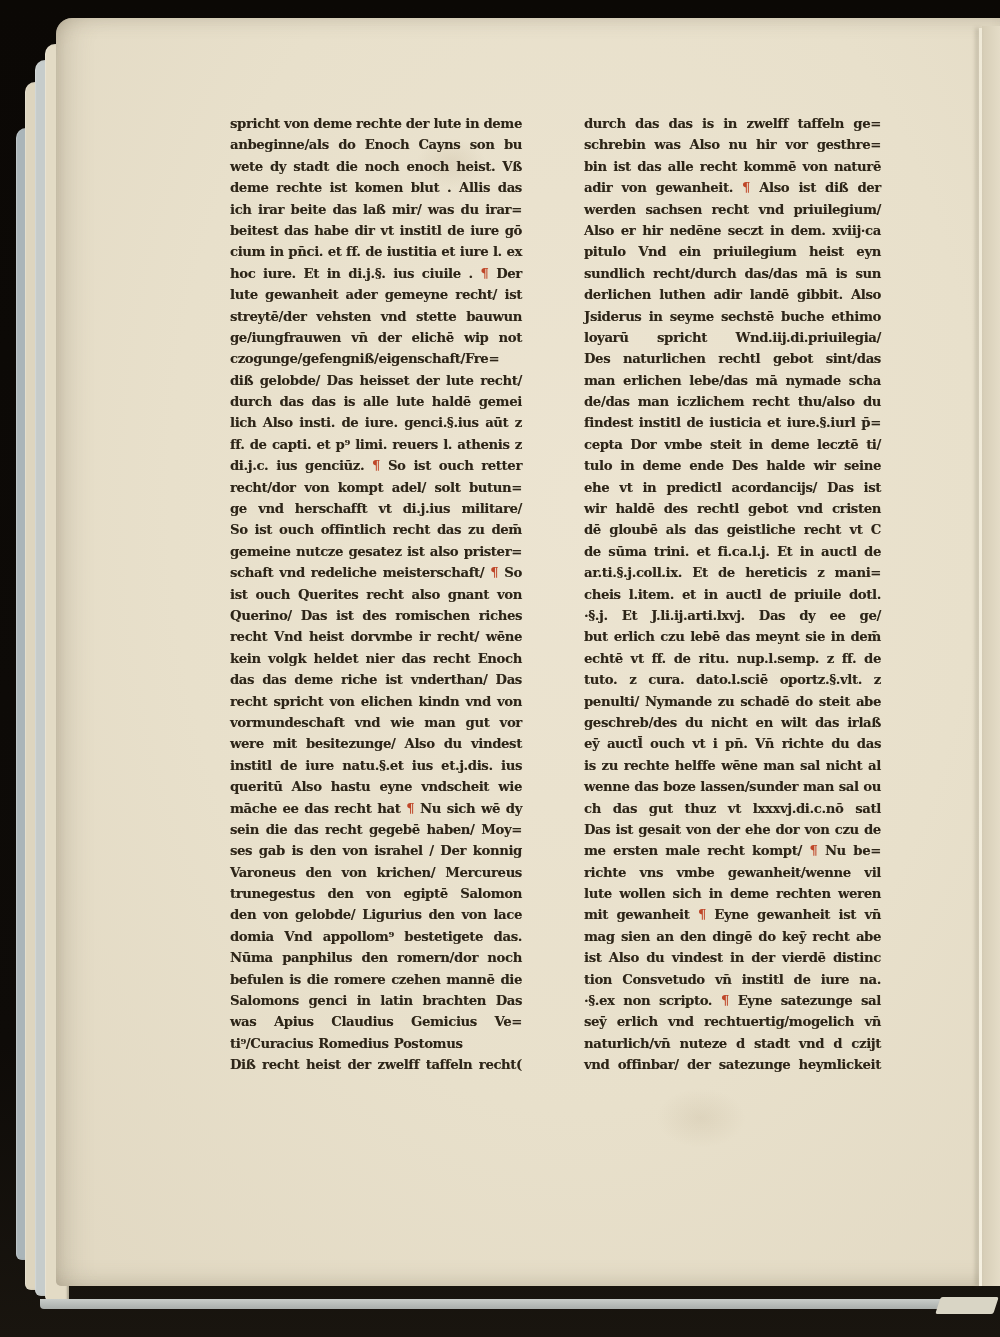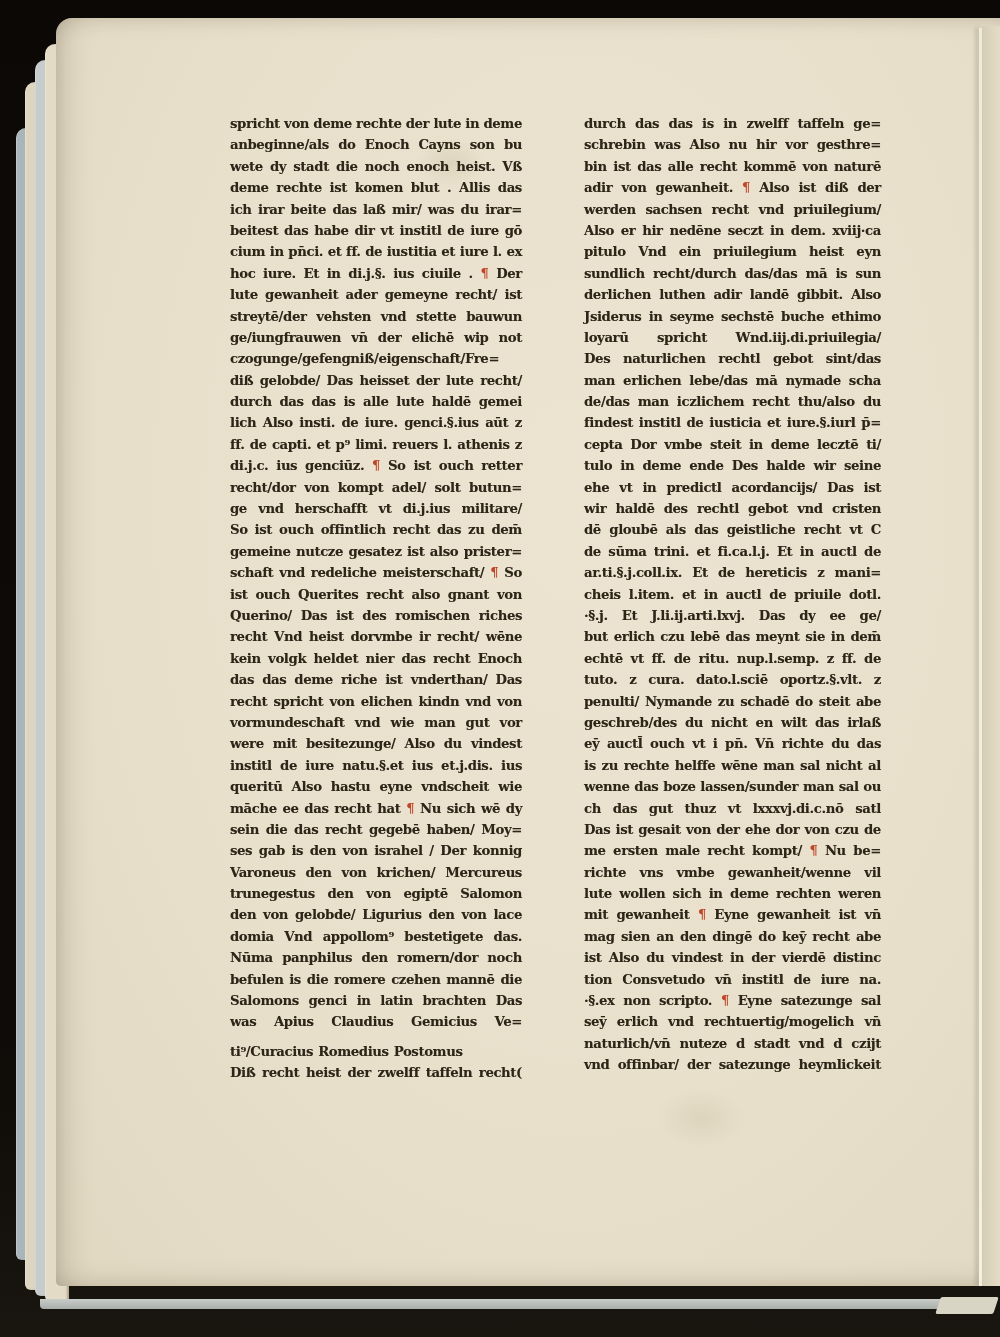--- a/index.html
+++ b/index.html
@@ -44,21 +44,21 @@
     background:radial-gradient(ellipse,rgba(150,130,95,.12),rgba(150,130,95,0) 70%);}
   .col{position:absolute;top:95px;}
   .col-left{left:174px;width:292px;}
   .col-right{left:528px;width:297px;}
   .line{
     display:flex;justify-content:space-between;align-items:baseline;
     height:21.4px;font-weight:700;font-size:13.2px;line-height:21.4px;
     letter-spacing:-0.35px;color:var(--ink);
     text-shadow:0.25px 0.25px 0 rgba(45,37,24,.35);
   }
-  .line.loose{justify-content:flex-start;margin-top:8px;}
+  .line.loose{justify-content:flex-start;}
   .line.loose .w{margin-right:5px;}
   .w{white-space:pre;}
   .rub{color:var(--rubric);text-shadow:none;font-weight:700;}
 </style>
 </head>
 <body>
 
 <div class="edge edge-1"></div>
 <div class="edge edge-2"></div>
 <div class="edge edge-3"></div>

